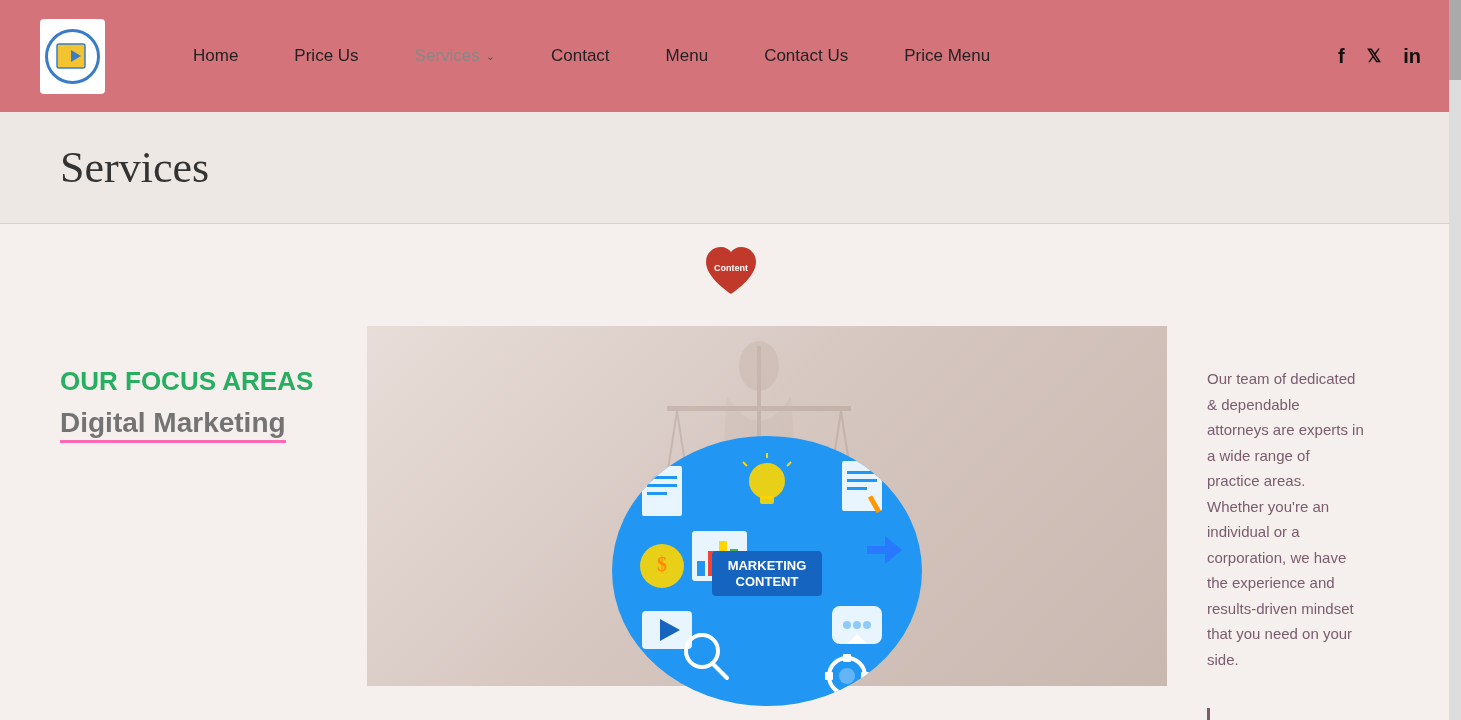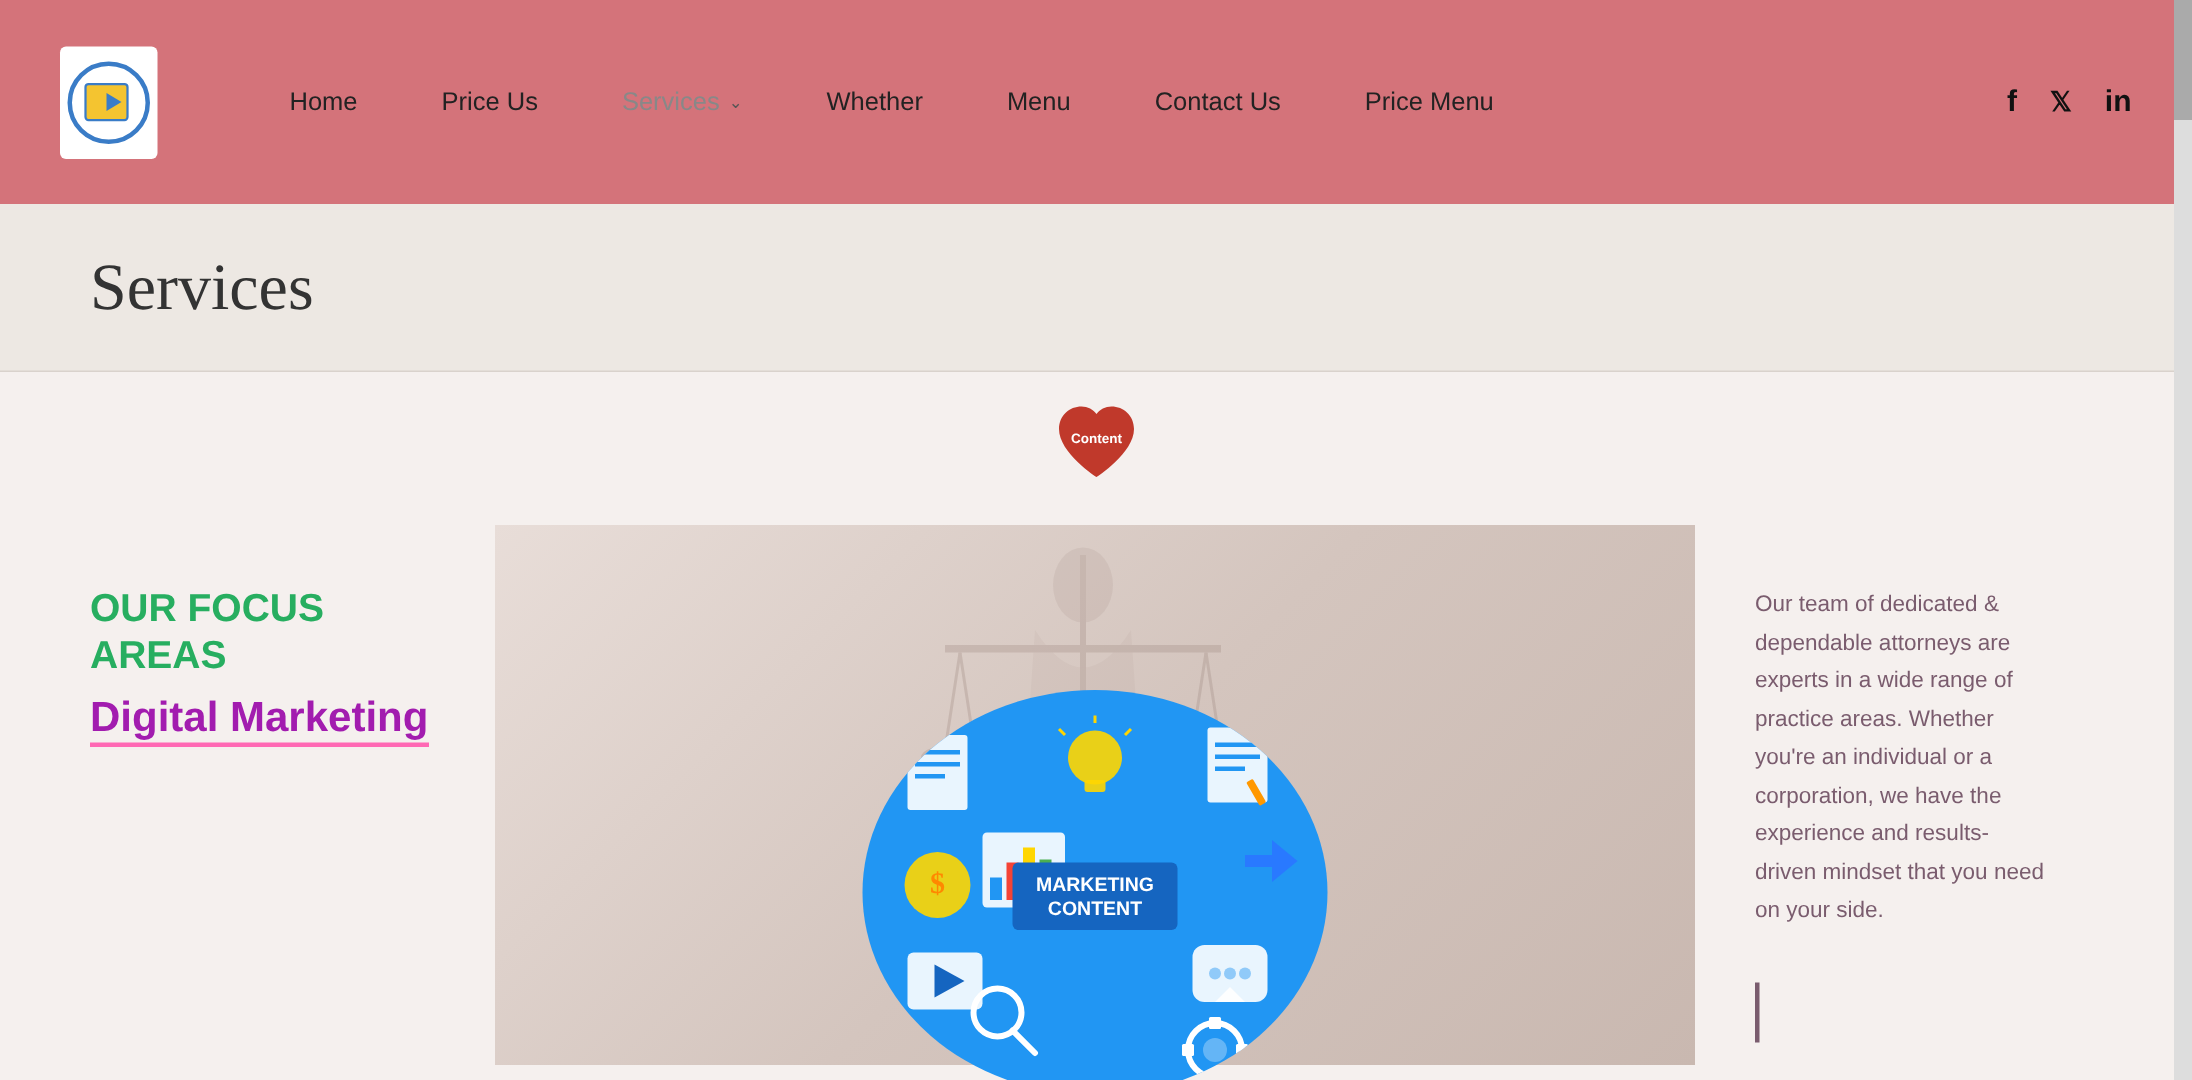--- a/index.html
+++ b/index.html
@@ -1,21 +1,21 @@
 <!DOCTYPE html>
 <html><head>
   <meta charset="utf-8">
   <style>
     * { margin: 0; padding: 0; box-sizing: border-box; }
     body { font-family: Georgia, serif; background: #f5f0ee; width: 1461px; overflow-x: hidden; }
 
     
     .header {
       background: #d4737a;
-      height: 136px;
+      height: 112px;
       display: flex;
       align-items: center;
       padding: 0 40px;
       position: relative;
     }
     .logo-area {
       display: flex;
       align-items: center;
       margin-right: 60px;
     }
@@ -117,36 +117,36 @@
     
     .content-section {
       display: flex;
       align-items: flex-start;
       position: relative;
       margin-top: 30px;
     }
 
     
     .left-focus {
-      width: 330px;
+      width: 367px;
       padding: 40px 40px 40px 60px;
       position: relative;
       z-index: 5;
     }
     .focus-title {
       font-size: 26px;
       font-weight: bold;
       color: #27ae60;
       font-family: Arial, sans-serif;
       margin-bottom: 10px;
     }
     .focus-subtitle {
       font-size: 28px;
       font-weight: bold;
-      color: #a21caf;
+      color: #737373;
       font-family: Arial, sans-serif;
       position: relative;
       display: inline-block;
     }
     .focus-subtitle::after {
       content: '';
       position: absolute;
       bottom: -4px;
       left: 0;
       right: 0;
@@ -236,21 +236,21 @@
     </div>
   </div>
 
   <nav>
     <a class="nav-item">Home</a>
     <a class="nav-item">Price Us</a>
     <a class="nav-item nav-services active">
       <span>Services</span>
       <span class="chevron-down">⌄</span>
     </a>
-    <a class="nav-item">Whether</a>
+    <a class="nav-item">Contact</a>
     <a class="nav-item">Menu</a>
     <a class="nav-item">Contact Us</a>
     <a class="nav-item">Price Menu</a>
   </nav>
 
   <div class="social-icons">
     <span class="social-icon">f</span>
     <span class="social-icon" style="font-size:18px;">𝕏</span>
     <span class="social-icon">in</span>
   </div>

